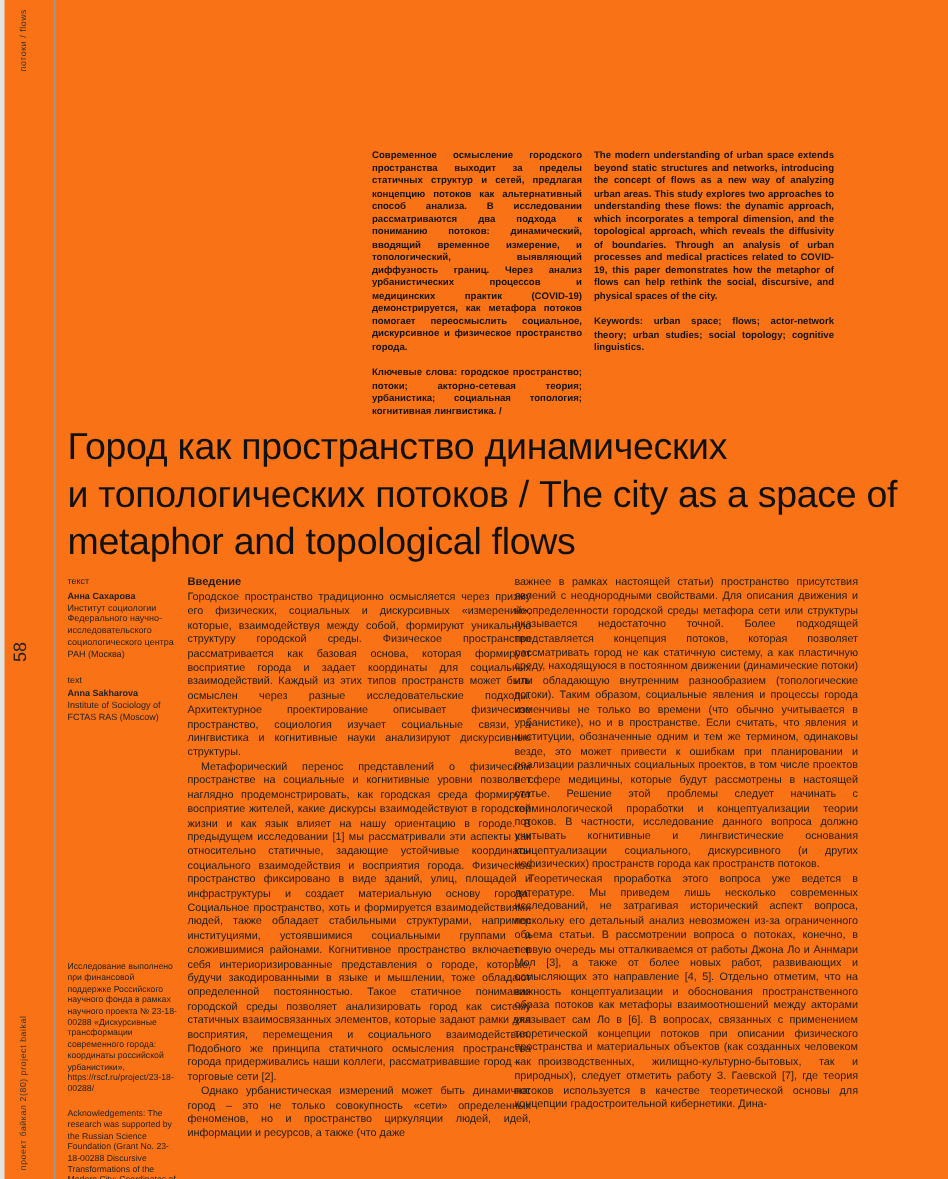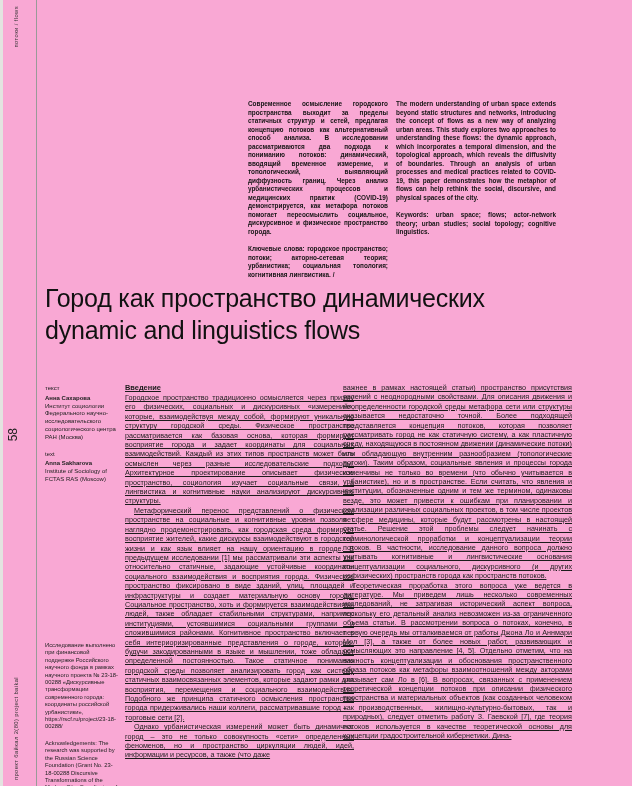--- a/index.html
+++ b/index.html
@@ -1,20 +1,20 @@
 <!DOCTYPE html>
 <html><head>
 <meta charset="utf-8">
 <style>
   * { margin:0; padding:0; box-sizing:border-box; }
   html,body { background:#d9d9d6; }
   body { font-family:"Liberation Sans", sans-serif; color:#1b1b1b; }
   .page {
     position:relative; width:632px; height:786px; margin:0 auto;
-    background:#f9a8d4; overflow:hidden;
+    background:#f97316; overflow:hidden;
   }
   .scan-edge-left { position:absolute; left:0; top:0; width:3px; height:100%; background:#e3e3e0; }
   .rule-vertical { position:absolute; left:36px; top:0; width:1px; height:786px; background:#9a9a98; }
 
   .spine { position:absolute; writing-mode:vertical-rl; transform:rotate(180deg);
            color:#333; white-space:nowrap; }
   .spine-top { left:13px; top:6px; font-size:5.8px; letter-spacing:.4px; }
   .spine-bottom { left:13px; bottom:6px; font-size:5.8px; letter-spacing:.4px; }
   .page-number { position:absolute; left:6px; top:428px; writing-mode:vertical-rl;
                  transform:rotate(180deg); font-size:12px; color:#222; }
@@ -31,21 +31,21 @@
 
   .meta { position:absolute; left:45px; width:74px; font-size:6px;
           line-height:7.8px; color:#222; }
   .meta-authors { top:385px; }
   .meta-funding { top:642px; font-size:5.8px; line-height:7.4px; }
   .meta .label { margin-bottom:2px; }
   .meta .name { font-weight:bold; }
   .meta .block { margin-bottom:9px; }
 
   .col { position:absolute; top:383px; width:229px; font-size:7.2px;
-         line-height:9.4px; text-align:justify; color:#1c1c1c;text-decoration:underline; }
+         line-height:9.4px; text-align:justify; color:#1c1c1c; }
   .col-1 { left:125px; } .col-2 { left:343px; }
   .col h3 { font-size:7.4px; line-height:10px; font-weight:bold; }
   .col p { text-indent:9px; }
   .col p.no-indent { text-indent:0; }
 </style>
 </head>
 <body>
 
 <div class="page">
   <div class="scan-edge-left"></div>
@@ -60,21 +60,22 @@
     <p class="keywords">Ключевые слова: городское пространство; потоки; акторно-сетевая теория; урбанистика; социальная топология; когнитивная лингвистика. /</p>
   </div>
 
   <div class="abstract abstract-en">
     <p>The modern understanding of urban space extends beyond static structures and networks, introducing the concept of flows as a new way of analyzing urban areas. This study explores two approaches to understanding these flows: the dynamic approach, which incorporates a temporal dimension, and the topological approach, which reveals the diffusivity of boundaries. Through an analysis of urban processes and medical practices related to COVID-19, this paper demonstrates how the metaphor of flows can help rethink the social, discursive, and physical spaces of the city.</p>
     <p class="keywords">Keywords: urban space; flows; actor-network theory; urban studies; social topology; cognitive linguistics.</p>
   </div>
 
   <h1 class="title">
     <div>Город как пространство динамических</div>
-    <div>dynamic and linguistics flows</div>
+    <div>и топологических потоков / The city as a space of</div>
+    <div>metaphor and topological flows</div>
   </h1>
 
   <div class="meta meta-authors">
     <div class="block">
       <div class="label">текст</div>
       <div class="name">Анна Сахарова</div>
       <div>Институт социологии Федерального научно-исследовательского социологического центра РАН (Москва)</div>
     </div>
     <div class="block">
       <div class="label">text</div>

